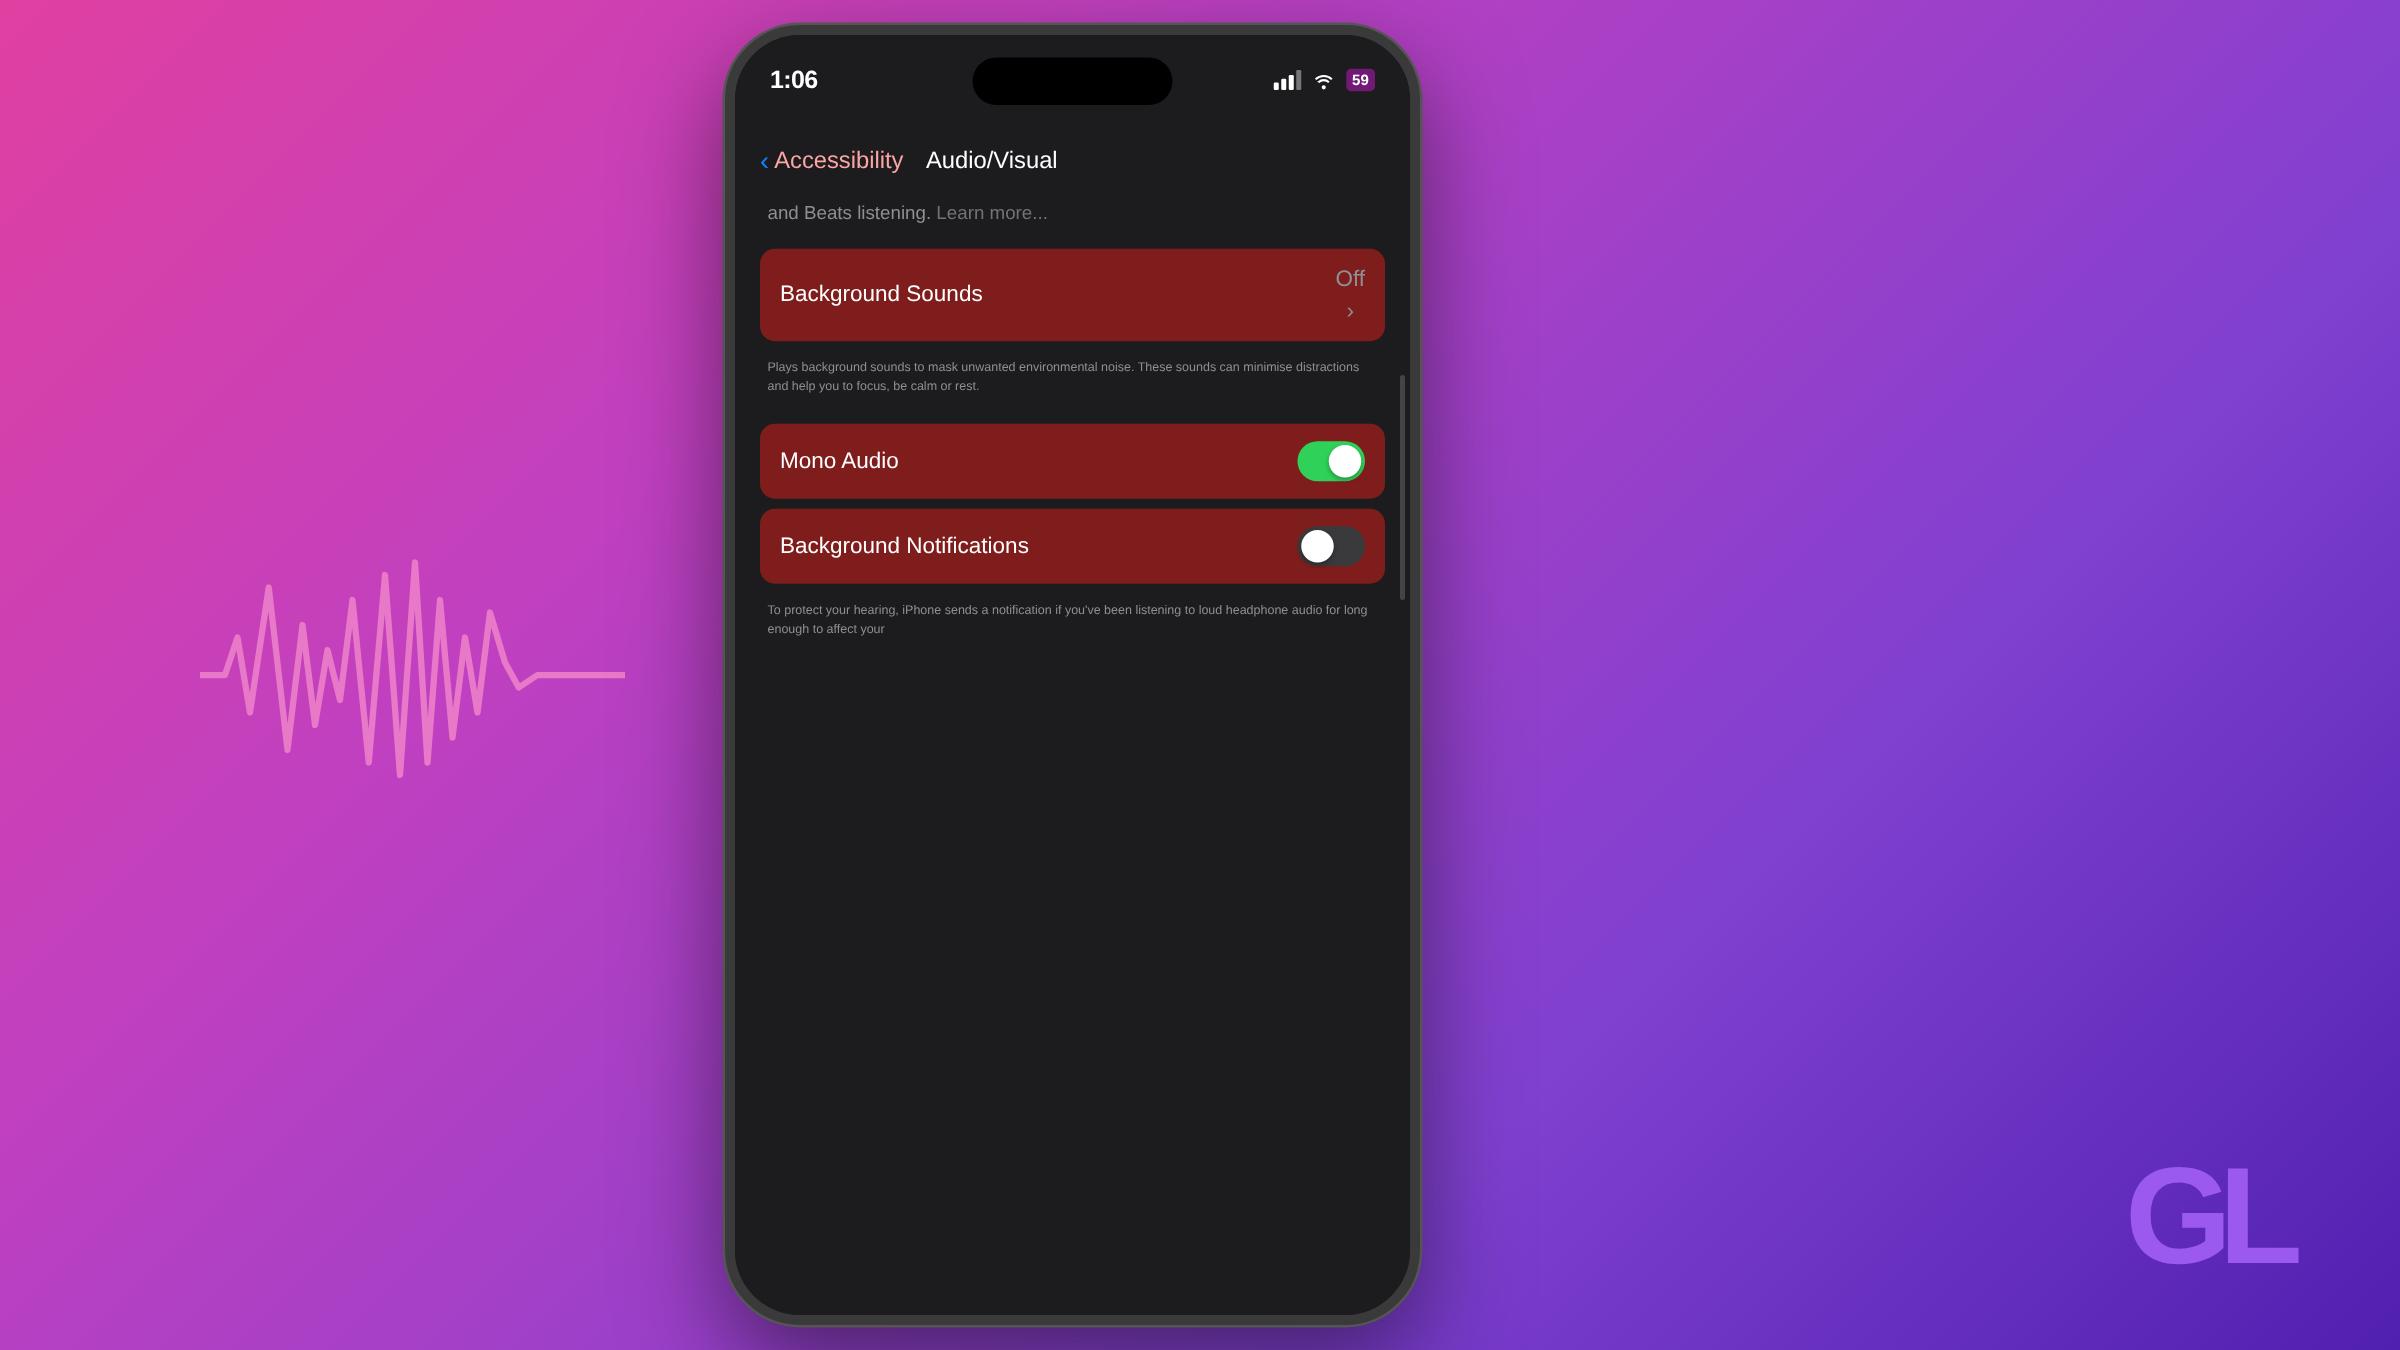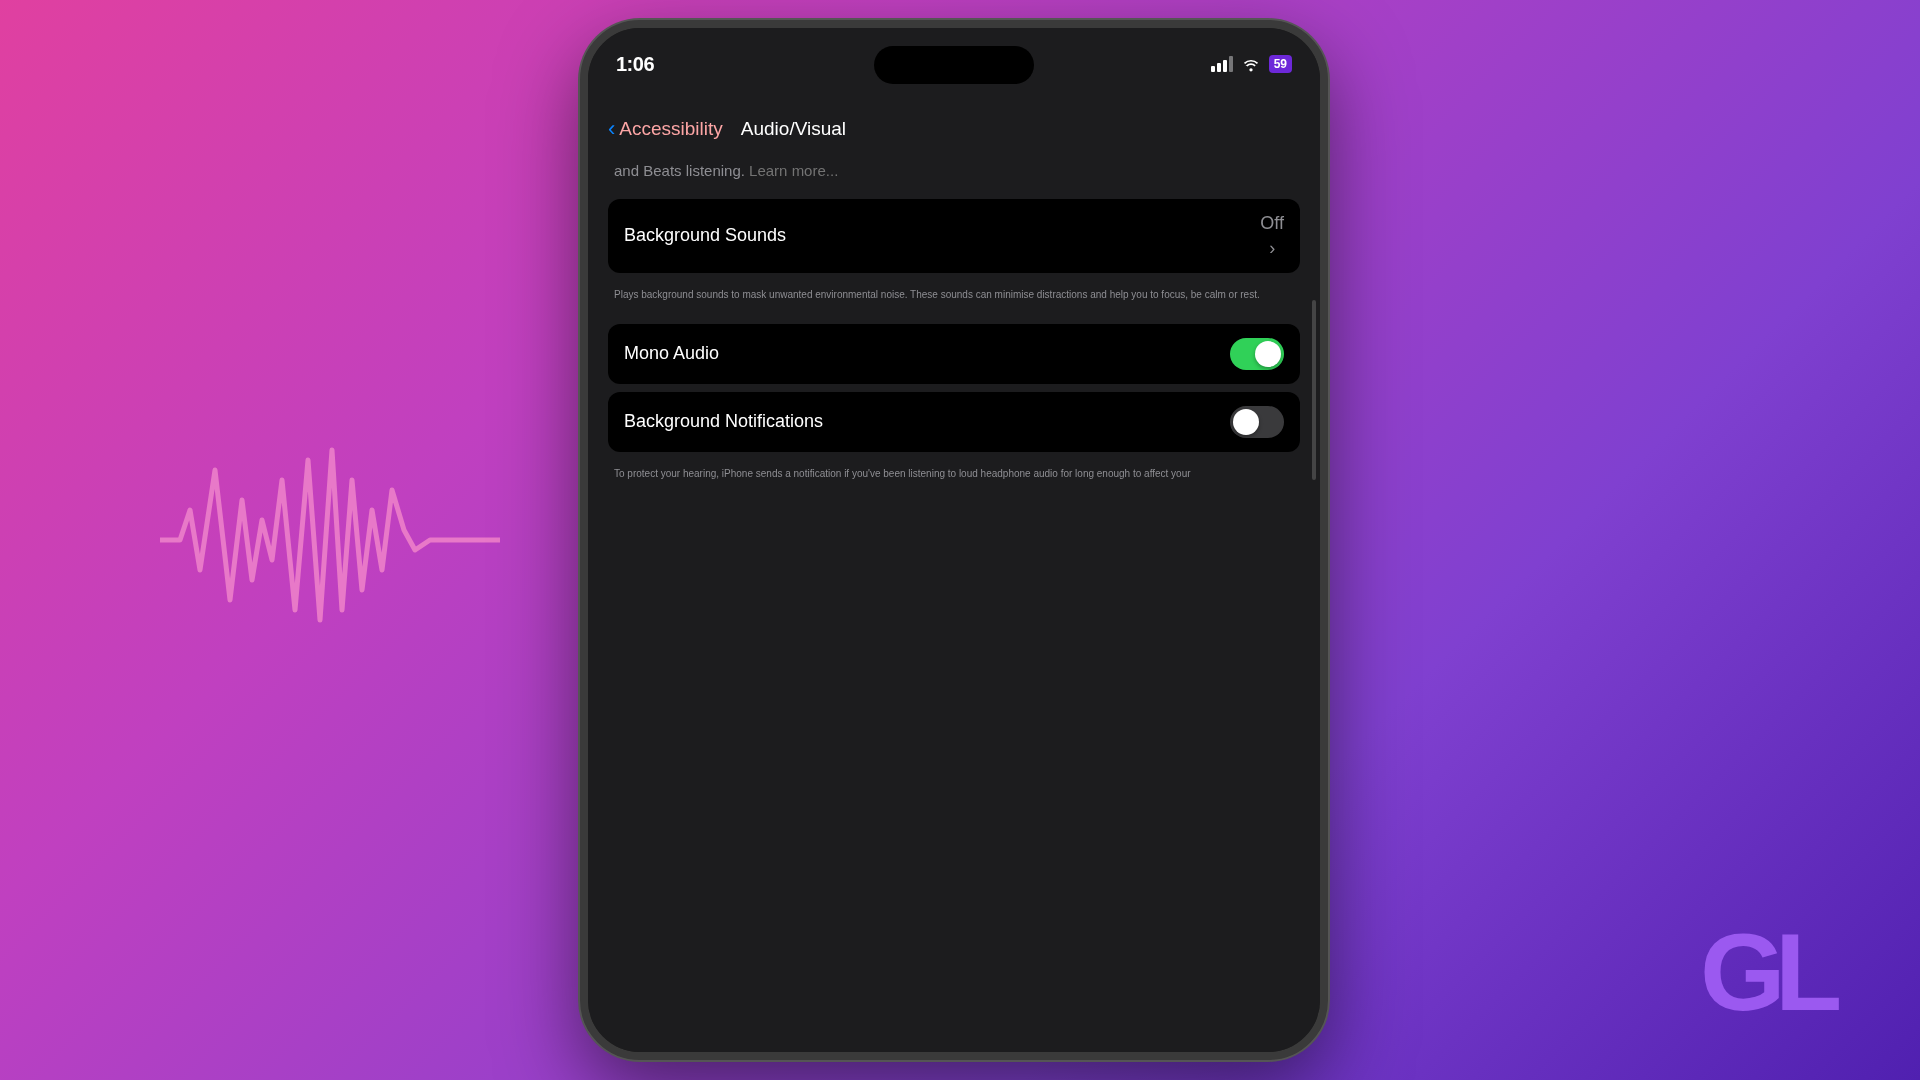--- a/index.html
+++ b/index.html
@@ -42,21 +42,21 @@
       right: 60px;
       width: 160px;
       height: 120px;
     }
 
     
     .phone-frame {
       position: absolute;
       left: 580px;
       top: 20px;
-      width: 748px;
+      width: 556px;
       height: 1040px;
       background: #1a1a1a;
       border-radius: 60px;
       border: 8px solid #3a3a3a;
       box-shadow: 0 0 0 2px #555, inset 0 0 0 2px #222, 0 30px 80px rgba(0,0,0,0.5);
       overflow: hidden;
     }
 
     
     .dynamic-island {
@@ -108,21 +108,21 @@
 
     .signal-bar {
       width: 4px;
       background: #fff;
       border-radius: 1px;
     }
 
     .battery-icon {
       display: flex;
       align-items: center;
-      background: #6d28d9;
+      background: #701a75;
       border-radius: 4px;
       padding: 2px 5px;
       font-size: 12px;
       font-weight: 700;
       color: #fff;
       gap: 2px;
     }
 
     
     .screen-content {
@@ -185,21 +185,21 @@
     }
 
     .top-description a {
       color: #737373;
       text-decoration: none;
       margin-top: 32px;
     }
 
     
     .settings-card {
-      background: #000000;
+      background: #7f1d1d;
       border-radius: 12px;
       margin-bottom: 8px;
       overflow: hidden;
     }
 
     .settings-row {
       display: flex;
       align-items: center;
       justify-content: space-between;
       padding: 14px 16px;

